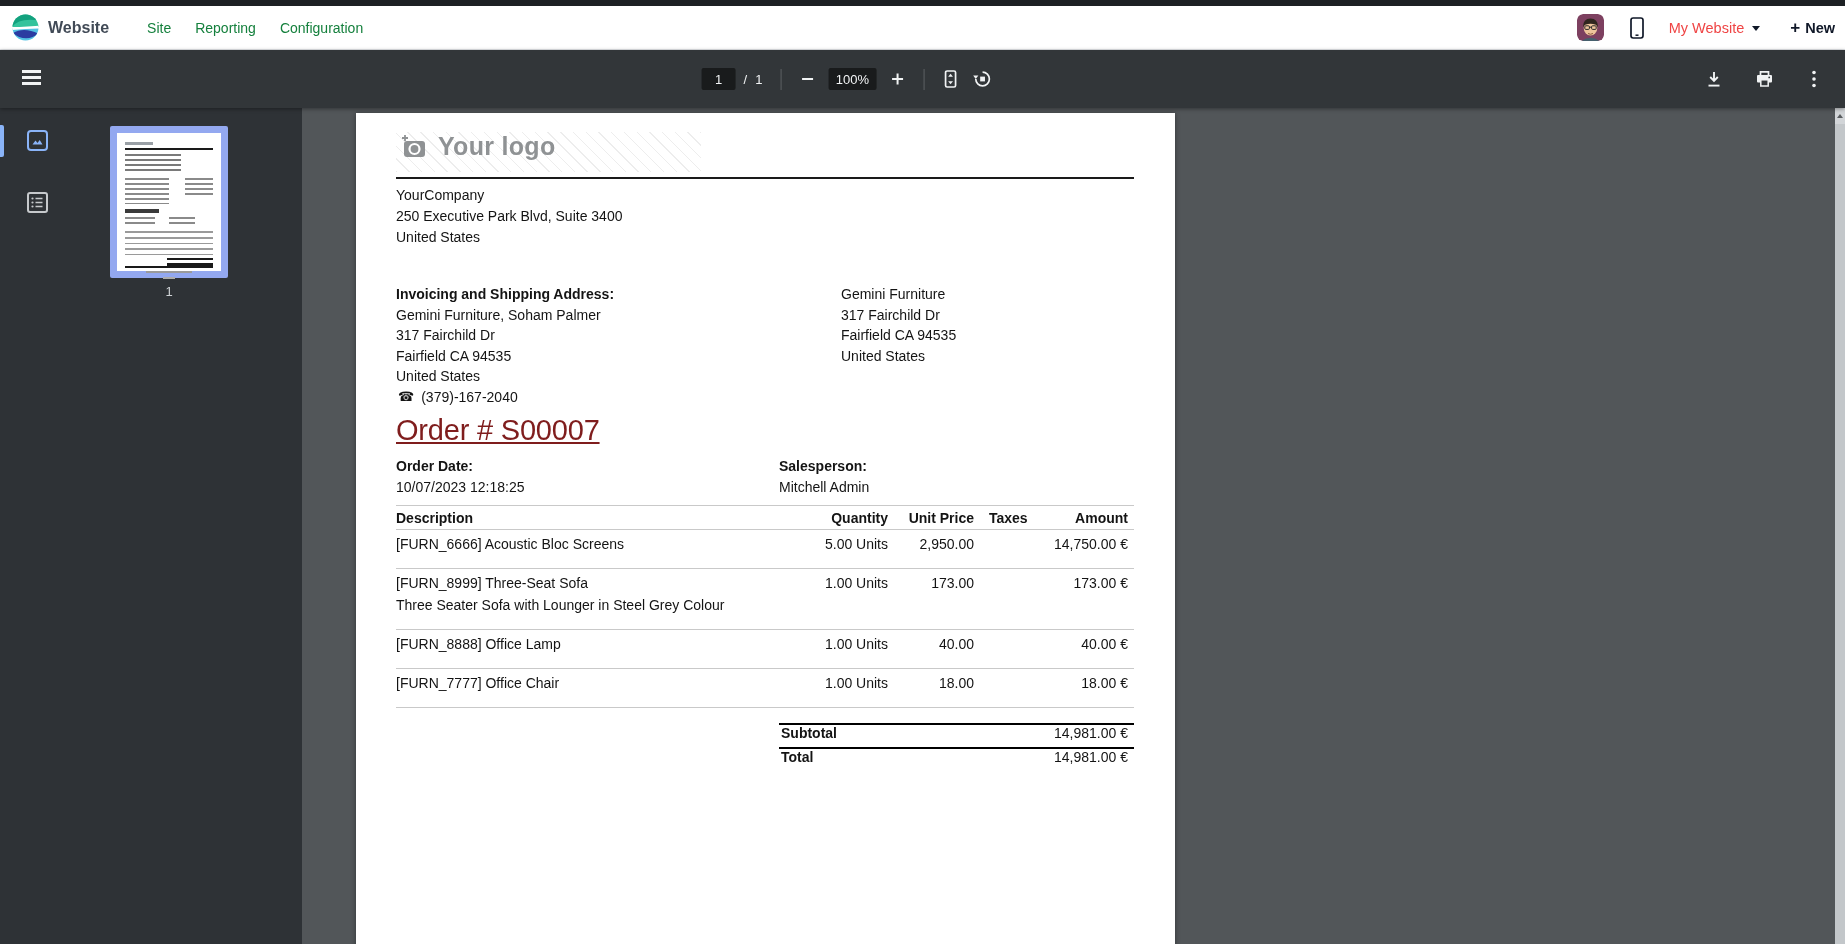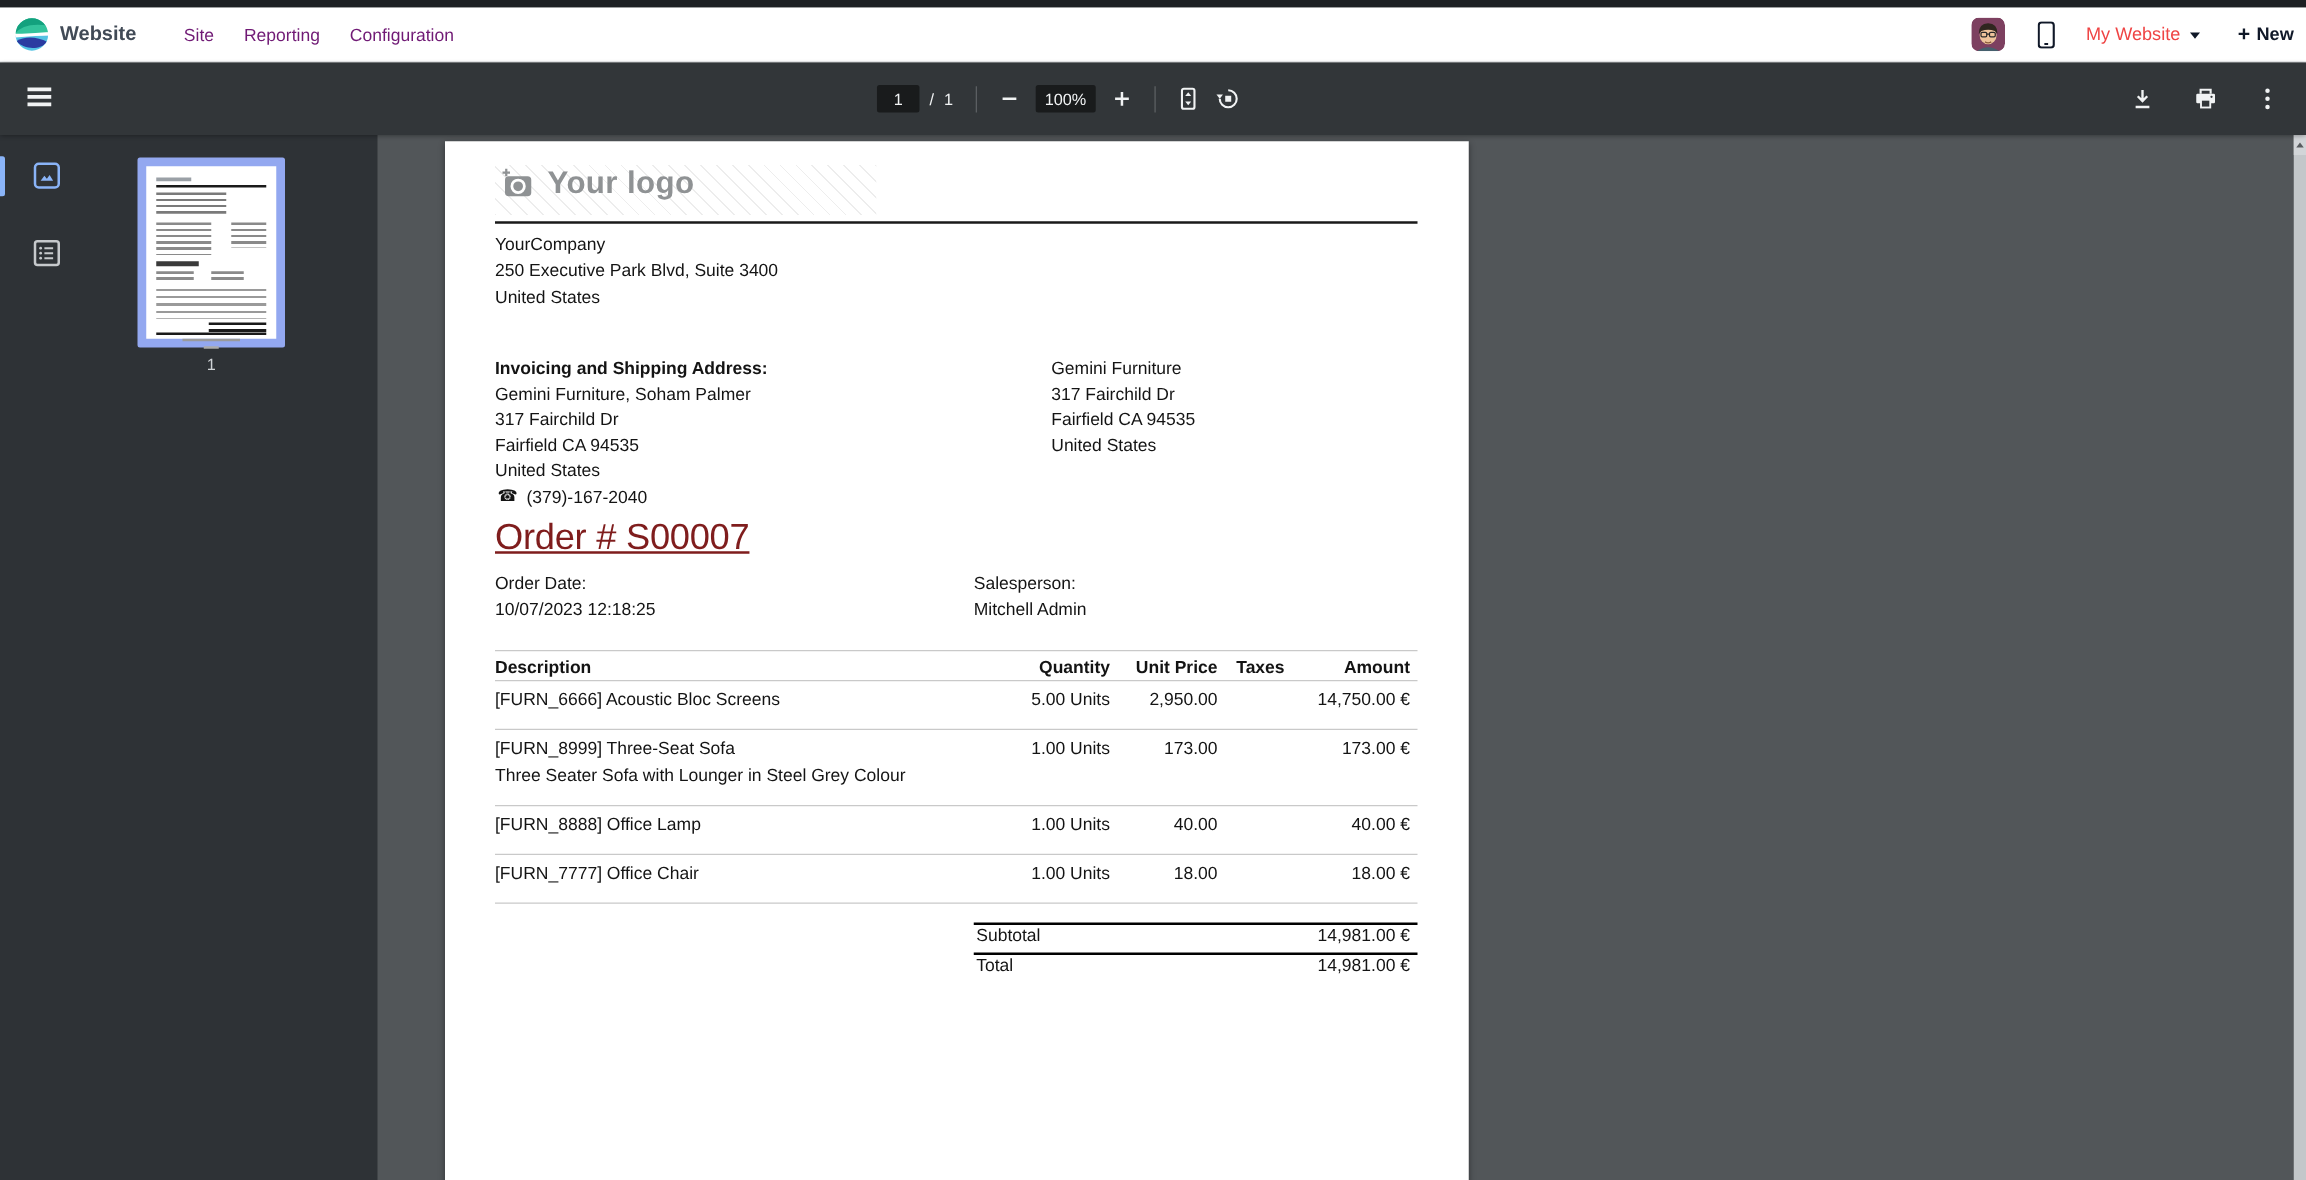--- a/index.html
+++ b/index.html
@@ -16,21 +16,21 @@
   .navbar {
     position:absolute; top:6px; left:0; right:0; height:44px; background:#ffffff;
     border-bottom:1px solid #e4e6e9; display:flex; align-items:center;
     justify-content:space-between; padding:0 8px 0 12px;
   }
   .nav-left { display:flex; align-items:center;justify-content:flex-end; }
   .brand { display:flex; align-items:center; cursor:pointer; }
   .brand-logo { width:27px; height:27px; margin-right:9px; }
   .app-name { font-size:16px; font-weight:700; color:#414a56; margin-right:26px; }
   .nav-menus { display:flex; align-items:center; }
-  .nav-item { font-size:14px; color:#701a75; margin:0 12px; cursor:pointer; }
+  .nav-item { font-size:14px; color:#15803d; margin:0 12px; cursor:pointer; }
   .nav-right { display:flex; align-items:center; }
   .avatar { width:27px; height:27px; border-radius:6px; overflow:hidden; margin-right:26px; cursor:pointer; }
   .mobile-btn { margin-right:25px; display:flex; align-items:center; cursor:pointer; }
   .site-switcher { display:flex; align-items:center; font-size:14.5px; color:#ef4444; margin-right:30px; cursor:pointer; }
   .caret-down { width:0; height:0; border-left:4.5px solid transparent; border-right:4.5px solid transparent;
     border-top:5px solid #101828; margin-left:8px; margin-top:2px; }
   .new-btn { display:flex; align-items:center; font-size:14.5px; font-weight:700; color:#101828; cursor:pointer; margin-right:2px; }
   .new-plus { font-size:17px; font-weight:700; margin-right:5px; line-height:1; }
 
   
@@ -87,23 +87,23 @@
   .addresses { margin-top:36px; display:flex; font-size:14px; line-height:20.5px; }
   .addr-left { width:445px; }
   .addr-label { font-weight:700; }
   .phone-line { display:flex; align-items:center; }
   .phone-icon { font-size:13px; margin:0 7px 0 2px; }
 
   .order-title { margin-top:7px; font-size:29px; font-weight:400; letter-spacing:-0.2px; color:#7f1d1d;text-decoration:underline; }
 
   .order-info { margin-top:9px; display:flex; font-size:14px; line-height:21px; }
   .oi-left { width:383px; }
-  .label-bold { font-weight:400; }
-
-  .sale-table { margin-top:22px; font-size:14px; }
+  .label-bold { font-weight:700; }
+
+  .sale-table { margin-top:7px; font-size:14px; }
   .thead { display:flex; align-items:center; height:25px; border-top:1px solid #c9c9c9;
     border-bottom:1px solid #c9c9c9; font-weight:700; }
   .trow { display:flex; border-bottom:1px solid #c9c9c9; padding:6px 0 16px; line-height:16px; }
   .c-desc { width:420px; }
   .c-qty { width:72px; text-align:right; }
   .c-price { width:86px; text-align:right; }
   .c-tax { width:56px; padding-left:15px; }
   .c-amt { flex:1; text-align:right; padding-right:6px; }
   .desc-note { margin-top:6px; }
 

